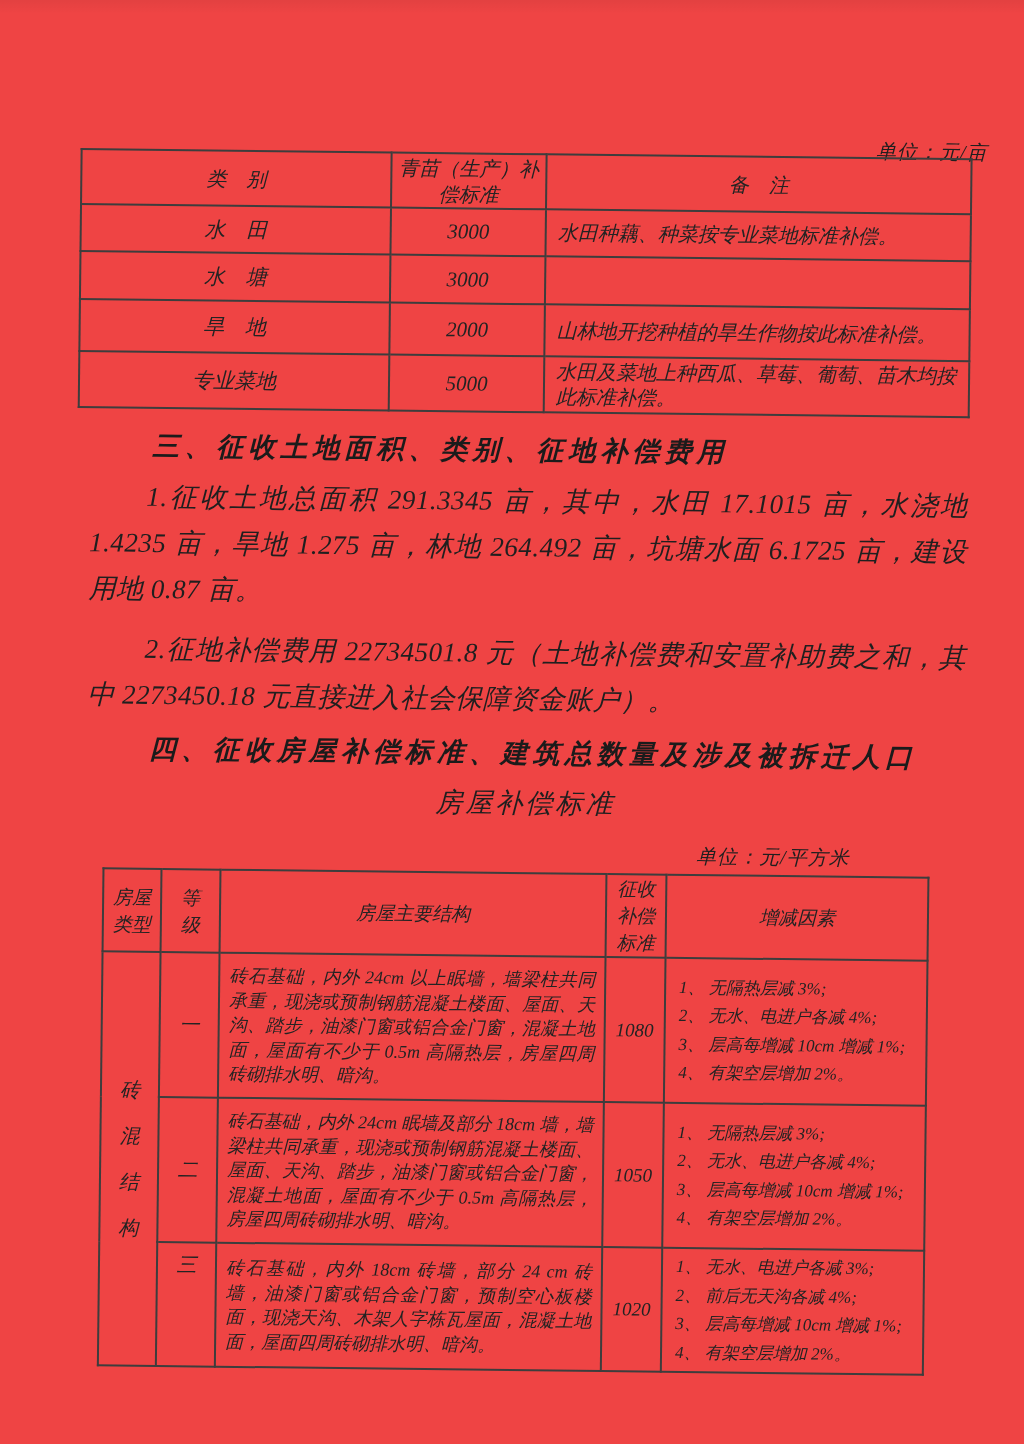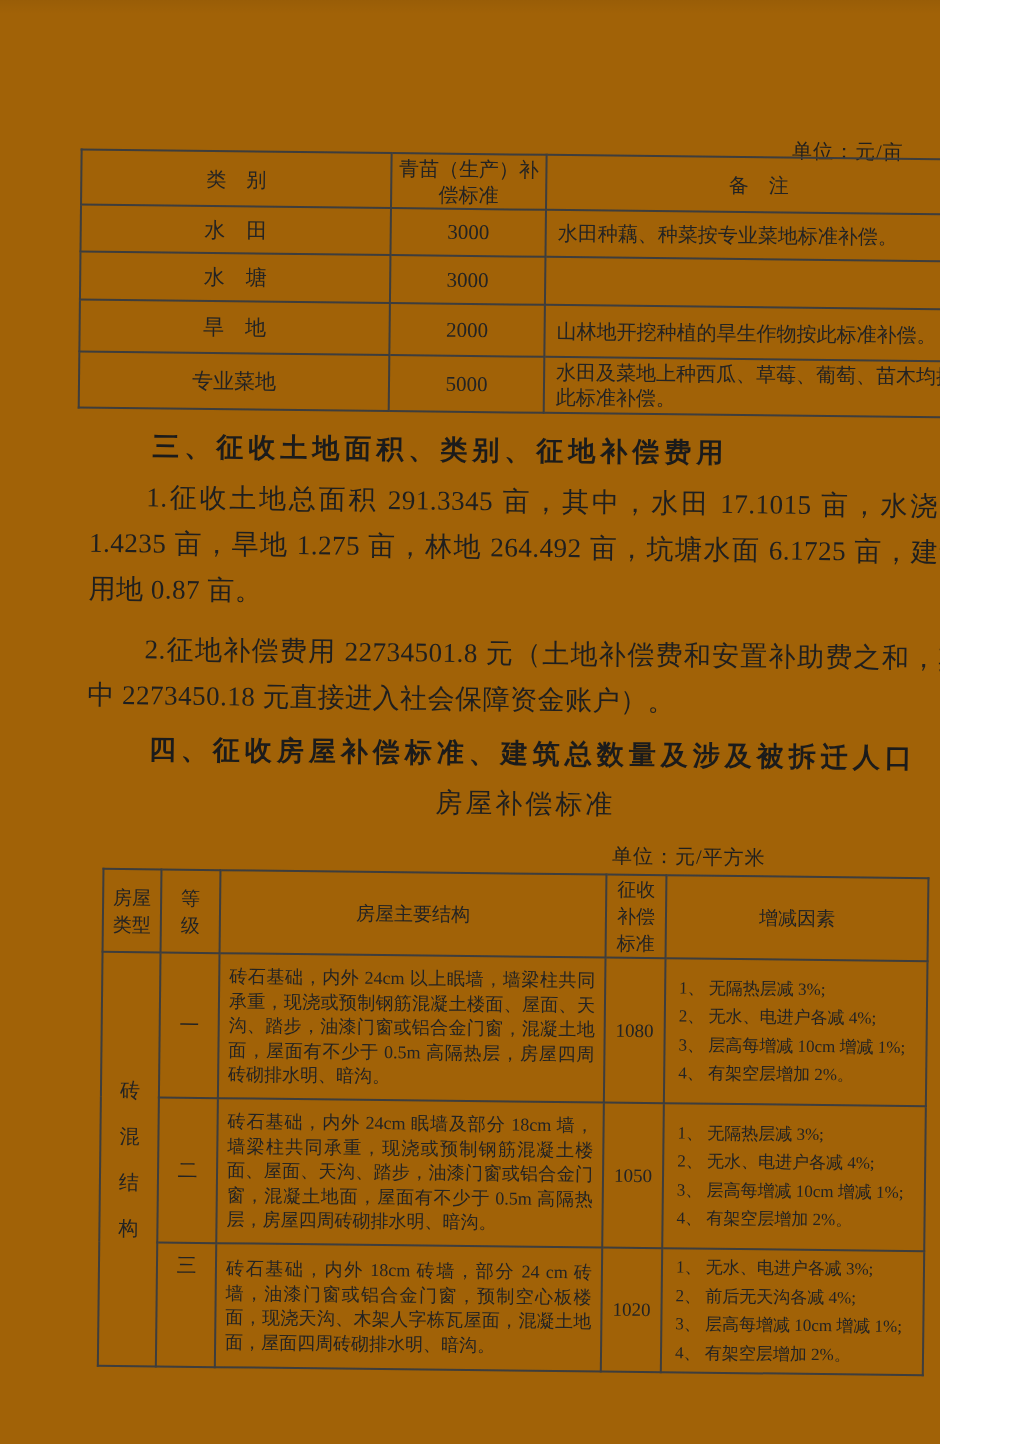--- a/index.html
+++ b/index.html
@@ -2,22 +2,22 @@
 <html><head>
 <meta charset="utf-8">
 <style>
   html,body { margin:0; padding:0; }
   body {
     width:1024px; height:1444px;
     background:#ffffff;
     font-family:"Liberation Serif","DejaVu Serif",serif;
   }
   .page {
-    position:relative; width:940px; height:1444px;
-    background:#a16207; overflow:hidden; color:#232323;
+    position:relative; width:1024px; height:1444px;
+    background:#ef4444; overflow:hidden; color:#232323;font-style:italic;
   }
   
   .page::before{
     content:""; position:absolute; left:0; top:0; width:100%; height:14px;
     background:linear-gradient(180deg, rgba(0,0,0,0.05), rgba(0,0,0,0)); pointer-events:none;
   }
   .tilt { position:absolute; inset:0; transform:rotate(0.65deg); transform-origin:50% 45%; }
 
   .unit { position:absolute; font-size:20px; letter-spacing:1px; color:#1f1f1f; }
   .unit1 { top:134px; right:42px; }

